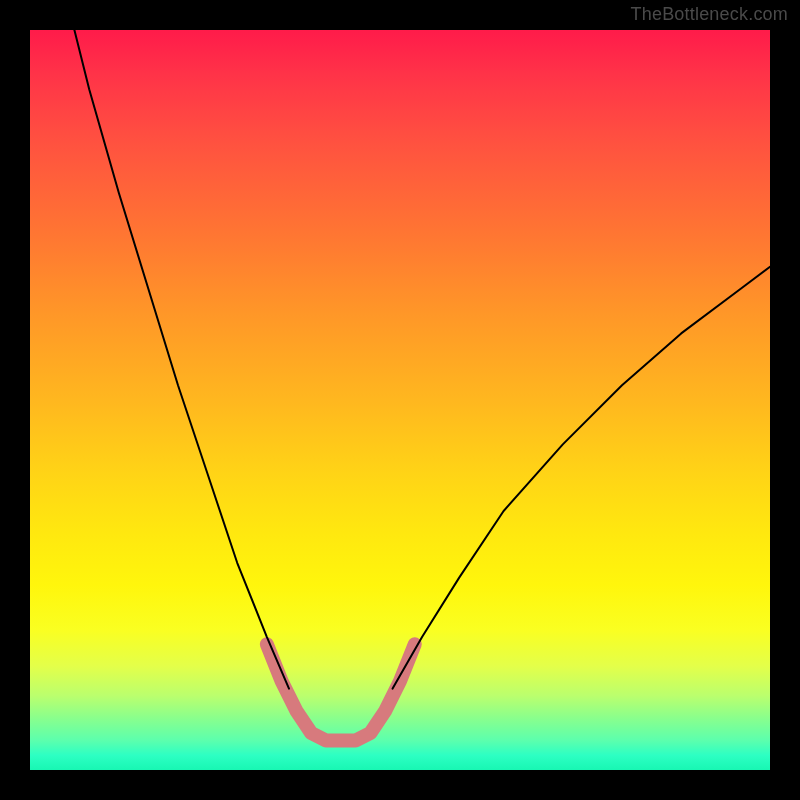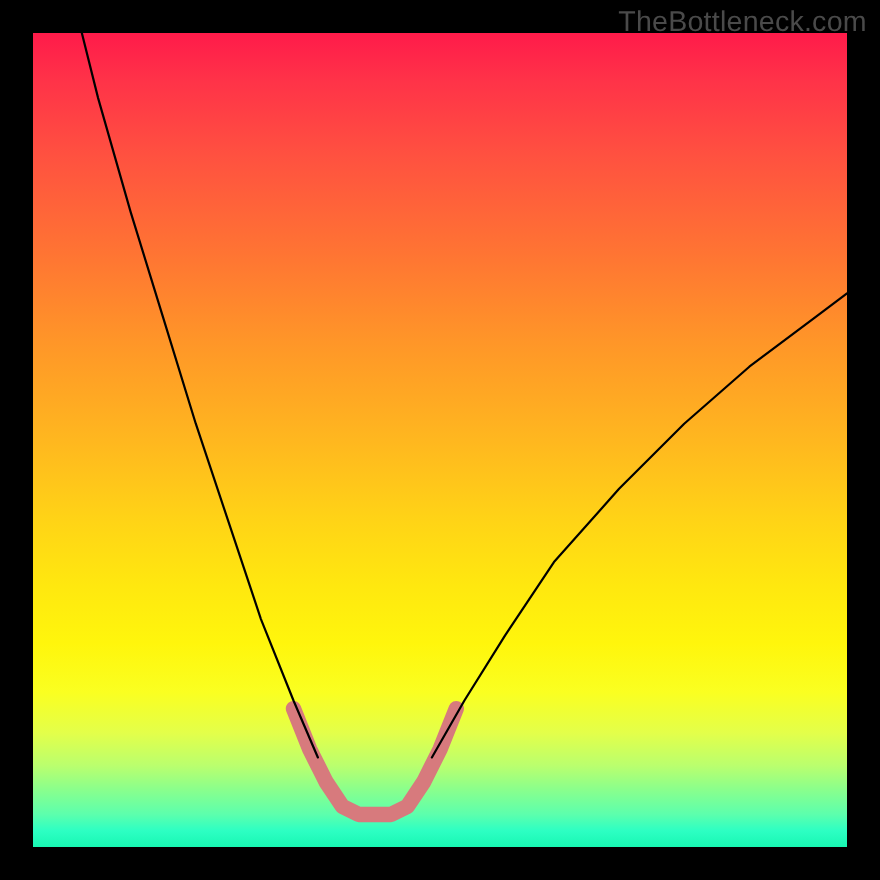--- a/index.html
+++ b/index.html
@@ -15,21 +15,21 @@
     position: relative;
     width: 800px;
     height: 800px;
     background: #000;
   }
   .watermark {
     position: absolute;
     top: 4px;
     right: 12px;
     color: #4a4a4a;
-    font-size: 26px;
+    font-size: 18px;
     font-weight: 500;
     letter-spacing: 0.2px;
     z-index: 5;
   }
   .plot-area {
     position: absolute;
     left: 30px;
     top: 30px;
     width: 740px;
     height: 740px;

